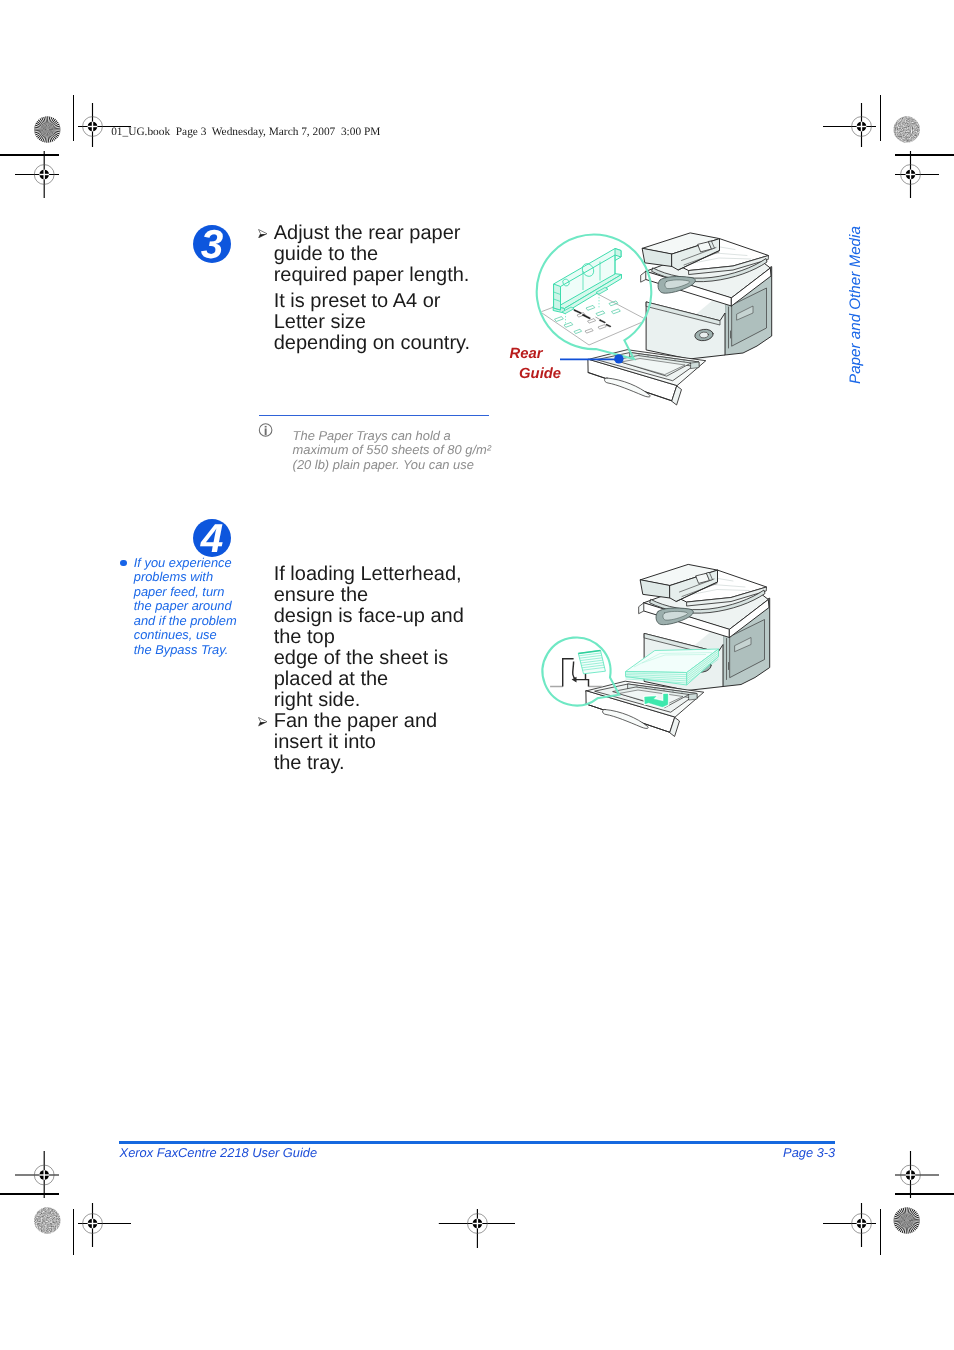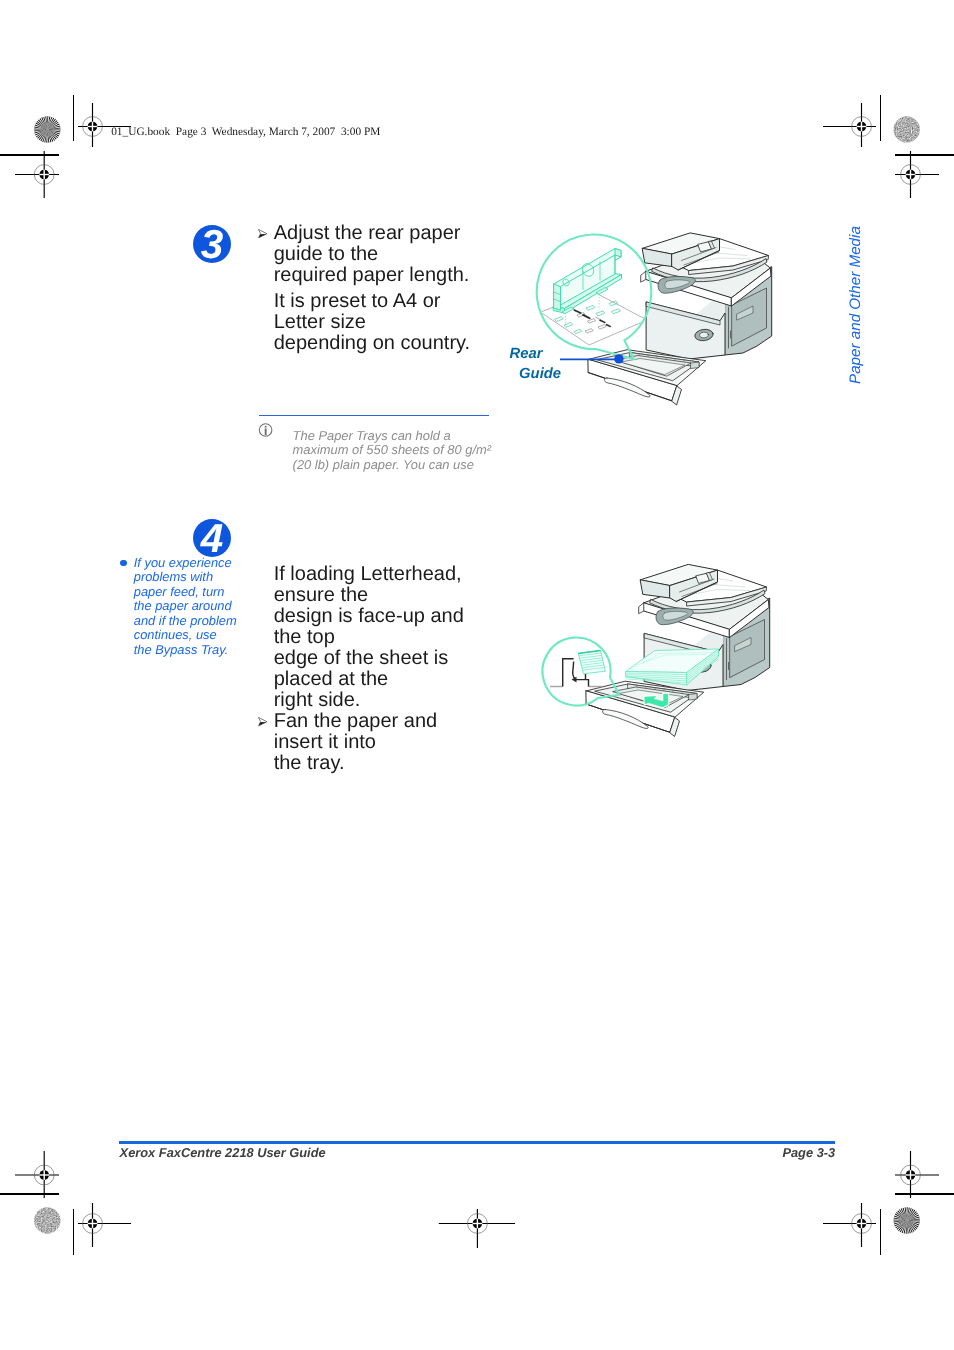--- a/index.html
+++ b/index.html
@@ -33,24 +33,24 @@
   
   .sidenote{position:absolute;font-style:italic;font-weight:normal;font-size:12.85px;color:#1b68e8;line-height:14.6px;white-space:nowrap;}
   .sidenote-dot{position:absolute;width:6.4px;height:6.4px;border-radius:50%;background:#1764e8;}
 
   
   .sidetab{position:absolute;font-style:italic;font-weight:normal;font-size:15.2px;color:#1b68e8;
            white-space:nowrap;transform-origin:0 0;transform:rotate(-90deg);}
 
   
   .foot-rule{position:absolute;height:2.7px;background:#1668df;}
-  .foot-txt{position:absolute;font-style:italic;font-weight:bold;font-size:12.84px;color:#404040;white-space:nowrap;}
-
-  
-  .callout-lbl{position:absolute;font-style:italic;font-weight:bold;font-size:14.8px;color:#0369a1;white-space:nowrap;}
+  .foot-txt{position:absolute;font-style:italic;font-weight:normal;font-size:12.84px;color:#1d4ed8;white-space:nowrap;}
+
+  
+  .callout-lbl{position:absolute;font-style:italic;font-weight:bold;font-size:14.8px;color:#b91c1c;white-space:nowrap;}
 </style>
 </head>
 <body>
 
 <div class="page">
 
   <svg class="marks" width="954" height="1350" viewBox="0 0 954 1350" xmlns="http://www.w3.org/2000/svg">
     <defs>
 
       <g id="regmark">

